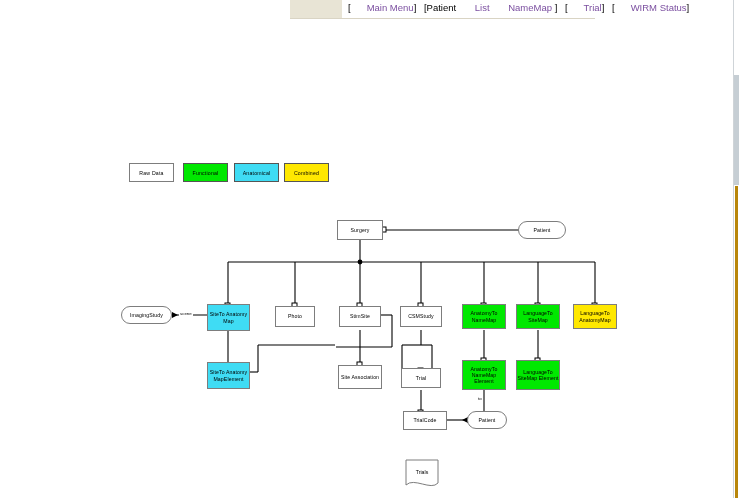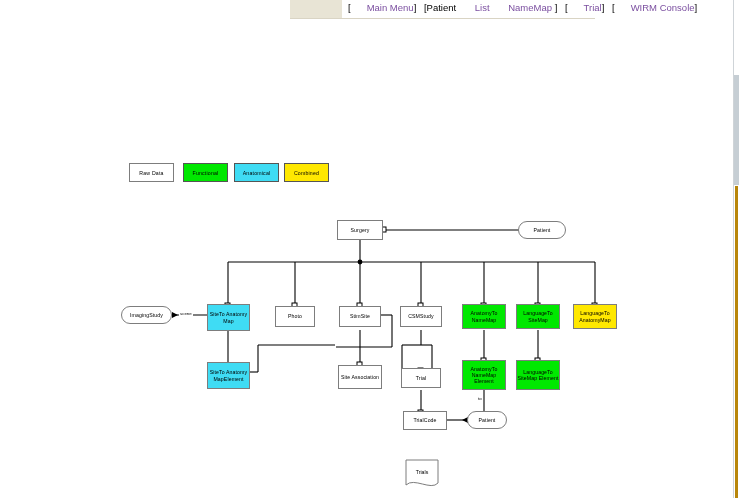--- a/index.html
+++ b/index.html
@@ -136,21 +136,21 @@
   <div id="topbar">
     <div id="topbar-pad"></div>
     <div id="navlinks">
 
       <span class="navgroup"><span class="nav-bracket">[</span><span class="nav-a">Main Menu</span><span class="nav-bracket">]</span></span>
 
       <span class="navgroup"><span class="nav-bracket">[</span><span class="nav-plain">Patient </span><span class="nav-a">List</span><span class="nav-plain"> </span><span class="nav-a">NameMap</span><span class="nav-plain"> ]</span></span>
 
       <span class="navgroup"><span class="nav-bracket">[</span><span class="nav-a">Trial</span><span class="nav-bracket">]</span></span>
 
-      <span class="navgroup"><span class="nav-bracket">[</span><span class="nav-a">WIRM Console</span><span class="nav-bracket">]</span></span>
+      <span class="navgroup"><span class="nav-bracket">[</span><span class="nav-a">WIRM Status</span><span class="nav-bracket">]</span></span>
 
     </div>
   </div>
 
   <div id="legend">
     <div class="legend-box lg0" style="background: rgb(255, 255, 255);">Raw Data</div>
     <div class="legend-box lg1" style="background: rgb(0, 232, 0);">Functional</div>
     <div class="legend-box lg2" style="background: rgb(63, 220, 244);">Anatomical</div>
     <div class="legend-box lg3" style="background: rgb(255, 232, 0);">Combined</div>
   </div>

